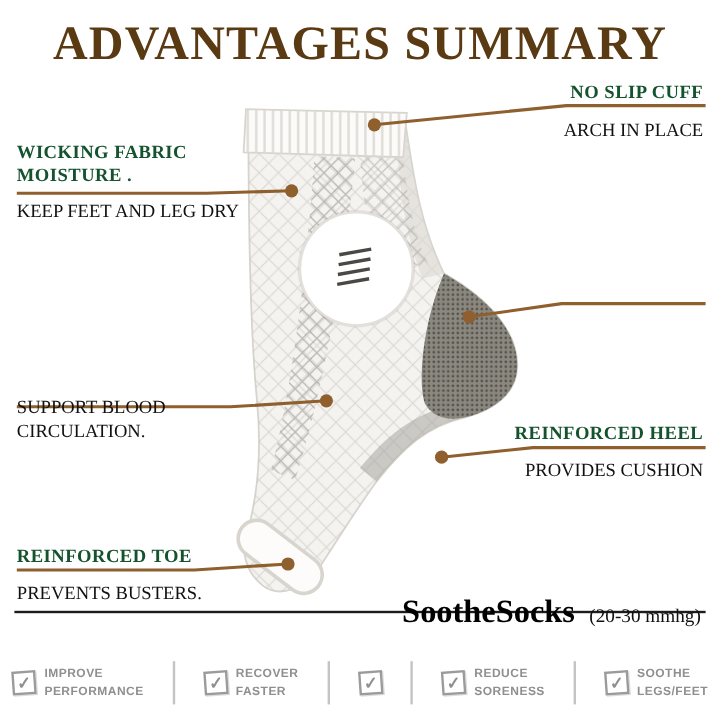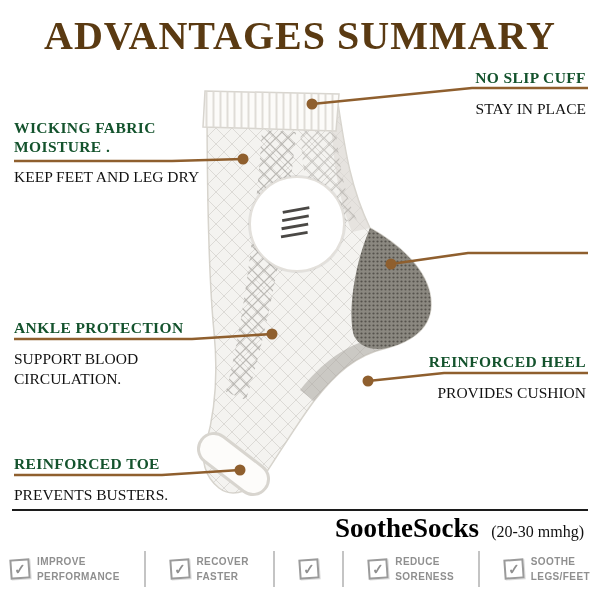--- a/index.html
+++ b/index.html
@@ -20,21 +20,21 @@
   .right { text-align:right; }
 
   #co-noslip   { top:69px;  right:14px; }
   #co-moisture { top:119px; left:14px;  }
   #co-arch     { top:233px; right:14px; }
   #co-ankle    { top:319px; left:14px;  }
   #co-heel     { top:353px; right:14px; }
   #co-toe      { top:455px; left:14px;  }
 
   .brand-rule { position:absolute; left:12px; right:12px; top:509px; height:2px; background:#1c1c1c; }
-  .brand { position:absolute; right:16px; top:513px; white-space:nowrap; }
+  .brand { position:absolute; right:16px; top:494px; white-space:nowrap; }
   .brand-name { font-size:27px; font-weight:bold; color:#000; }
   .brand-spec { font-size:16px; color:#111; margin-left:8px; }
 
   .features {
     position:absolute; left:10px; right:10px; top:551px;
     display:flex; align-items:center; justify-content:space-between;
     font-family:"Liberation Sans", sans-serif;
   }
   .feature { display:flex; align-items:center; gap:7px; }
   .fcheck {
@@ -116,34 +116,33 @@
       <circle cx="243" cy="159" r="5.5"></circle>
       <circle cx="391" cy="264" r="5.5"></circle>
       <circle cx="272" cy="334" r="5.5"></circle>
       <circle cx="368" cy="381" r="5.5"></circle>
       <circle cx="240" cy="470" r="5.5"></circle>
     </g>
   </svg>
 
   <div class="callout right" id="co-noslip">
     <div class="co-title">NO SLIP CUFF</div>
-    <div class="co-desc">STAY IN PLACE</div>
+    <div class="co-desc">ARCH IN PLACE</div>
   </div>
 
   <div class="callout" id="co-moisture">
     <div class="co-title">
       <div>WICKING FABRIC</div>
       <div>MOISTURE .</div>
     </div>
     <div class="co-desc">KEEP FEET AND LEG DRY</div>
   </div>
 
 
   <div class="callout" id="co-ankle">
-    <div class="co-title">ANKLE PROTECTION</div>
     <div class="co-desc">
       <div>SUPPORT BLOOD</div>
       <div>CIRCULATION.</div>
     </div>
   </div>
 
   <div class="callout right" id="co-heel">
     <div class="co-title">REINFORCED HEEL</div>
     <div class="co-desc">PROVIDES CUSHION</div>
   </div>

